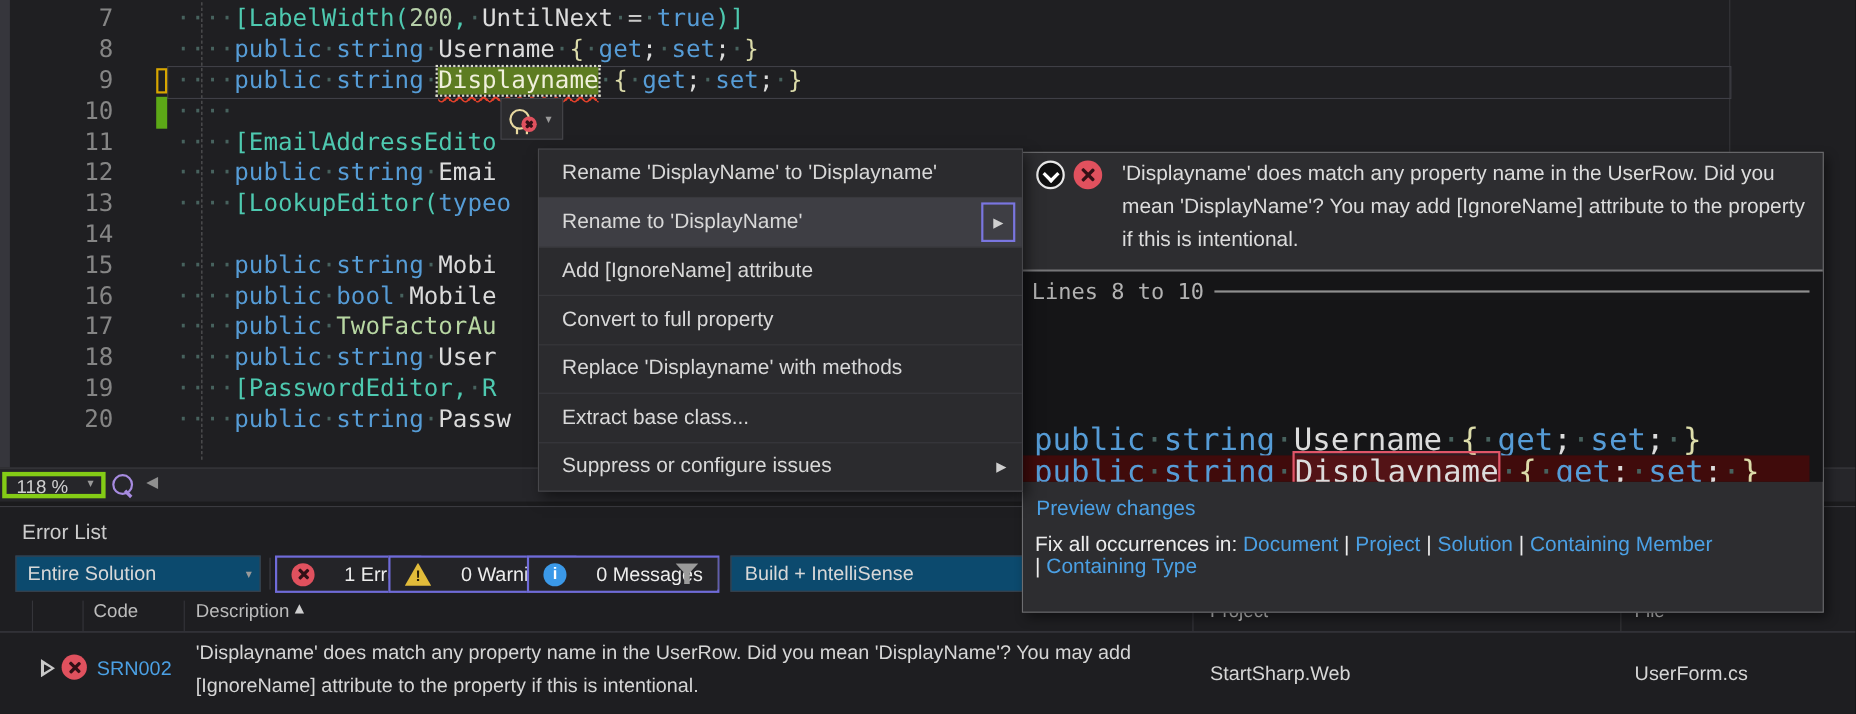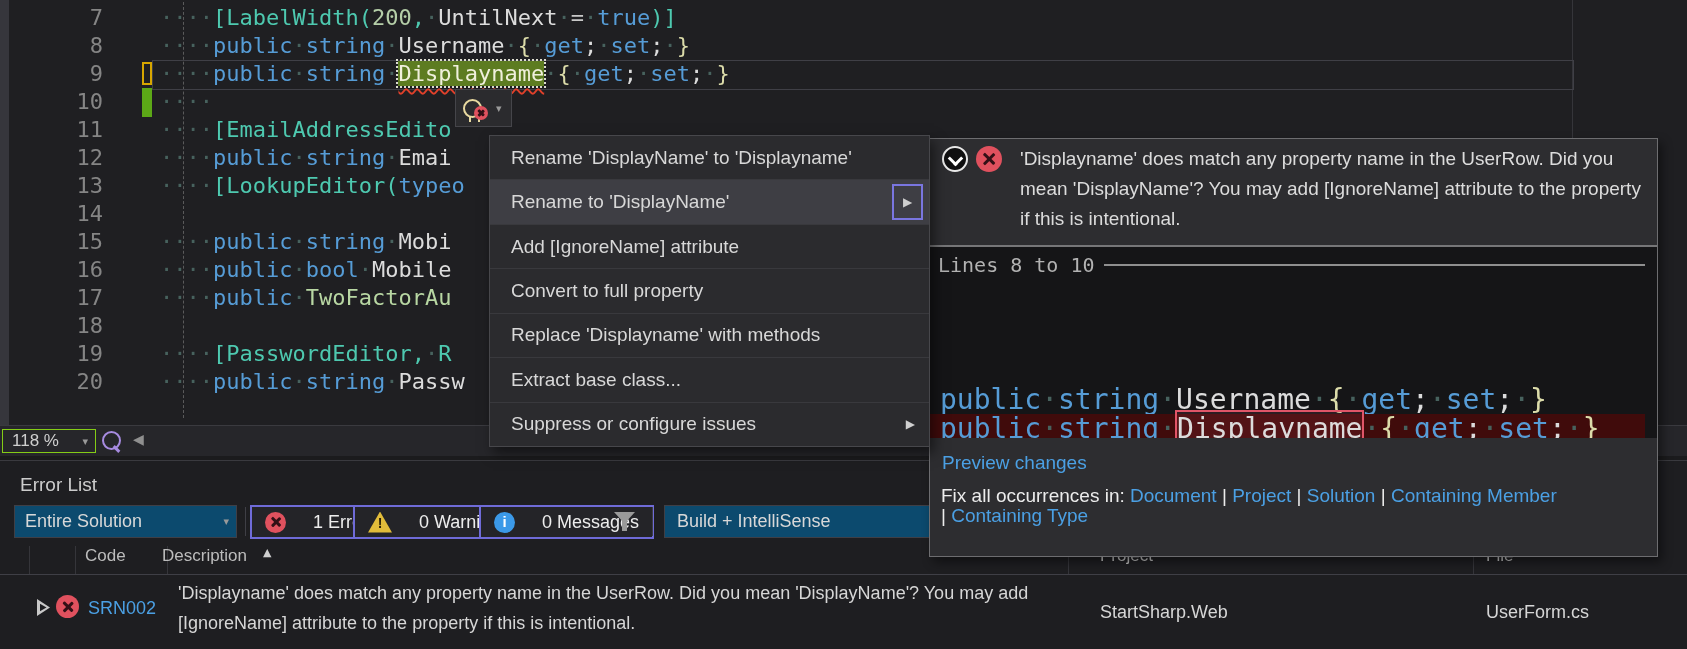--- a/index.html
+++ b/index.html
@@ -22,21 +22,21 @@
   .mark{position:absolute;left:142px;width:10px;}
   .mark-modified{border:2px solid #d7a600;height:23px;box-sizing:border-box;}
   .mark-saved{background:#5ca817;height:29px;}
   .rename-wrap{text-decoration:underline;text-decoration-style:wavy;text-decoration-color:#e0402a;
                text-decoration-thickness:2px;text-underline-offset:7px;}
   .rename-box{background:#5d7c21;outline:2px dotted #dcdcd0;}
   .rename-box .c-pl{color:#f0f0dc}
 
   
   #zoom-row{position:absolute;left:0;top:425px;width:1687px;height:31px;background:#26262a;border-top:1px solid #3a3a3f;box-sizing:border-box;}
-  #zoom-box{position:absolute;left:2px;top:3px;width:94px;height:24px;border:1px solid #84cc16;display:flex;align-items:center;box-sizing:border-box;}
+  #zoom-box{position:absolute;left:2px;top:3px;width:94px;height:24px;border:4px solid #84cc16;display:flex;align-items:flex-start;box-sizing:border-box;}
   #zoom-label{flex:1;padding-left:9px;font-size:17px;color:#cfcfcf;}
   .caret-down{color:#9a9a9a;font-size:11px;padding-right:7px;font-family:"DejaVu Sans",sans-serif;}
   #health-icon{position:absolute;left:102px;top:5px;width:15px;height:15px;border:2.5px solid #a78be0;border-radius:50%;}
   #health-icon::after{content:"";position:absolute;left:11px;top:12px;width:3px;height:8px;background:#a78be0;transform:rotate(-45deg);}
   #hscroll-left{position:absolute;left:133px;top:5px;font-size:14px;color:#8f8f8f;font-family:"DejaVu Sans",sans-serif;}
 
   
   #error-list{position:absolute;left:0;top:460px;width:1687px;height:189px;background:#1e1e21;border-top:1px solid #3a3a3f;box-sizing:border-box;}
   #el-title{position:absolute;left:20px;top:13px;font-size:19px;color:#cccccc;}
   .dd{position:absolute;height:33px;background:#0c4a6e;border:1px solid #3f3f46;box-sizing:border-box;
@@ -134,21 +134,21 @@
         <div class="code-line" style="top: 32px;"><span class="line-num">8</span><span class="code-text"><span class="ws">····</span><span class="c-kw">public</span><span class="ws">·</span><span class="c-kw">string</span><span class="ws">·</span><span class="c-pl">Username</span><span class="ws">·</span><span class="c-br">{</span><span class="ws">·</span><span class="c-kw">get</span><span class="c-pl">;</span><span class="ws">·</span><span class="c-kw">set</span><span class="c-pl">;</span><span class="ws">·</span><span class="c-br">}</span></span></div>
         <div class="code-line" style="top: 60px;"><span class="line-num">9</span><span class="code-text"><span class="ws">····</span><span class="c-kw">public</span><span class="ws">·</span><span class="c-kw">string</span><span class="ws">·</span><span class="rename-wrap"><span class="rename-box"><span class="c-pl">Displayname</span></span></span><span class="ws">·</span><span class="c-br">{</span><span class="ws">·</span><span class="c-kw">get</span><span class="c-pl">;</span><span class="ws">·</span><span class="c-kw">set</span><span class="c-pl">;</span><span class="ws">·</span><span class="c-br">}</span></span></div>
         <div class="code-line" style="top: 88px;"><span class="line-num">10</span><span class="code-text"><span class="ws">····</span></span></div>
         <div class="code-line" style="top: 116px;"><span class="line-num">11</span><span class="code-text"><span class="ws">····</span><span class="c-ty">[EmailAddressEdito</span></span></div>
         <div class="code-line" style="top: 144px;"><span class="line-num">12</span><span class="code-text"><span class="ws">····</span><span class="c-kw">public</span><span class="ws">·</span><span class="c-kw">string</span><span class="ws">·</span><span class="c-pl">Emai</span></span></div>
         <div class="code-line" style="top: 172px;"><span class="line-num">13</span><span class="code-text"><span class="ws">····</span><span class="c-ty">[LookupEditor(</span><span class="c-kw">typeo</span></span></div>
         <div class="code-line" style="top: 200px;"><span class="line-num">14</span></div>
         <div class="code-line" style="top: 228px;"><span class="line-num">15</span><span class="code-text"><span class="ws">····</span><span class="c-kw">public</span><span class="ws">·</span><span class="c-kw">string</span><span class="ws">·</span><span class="c-pl">Mobi</span></span></div>
         <div class="code-line" style="top: 256px;"><span class="line-num">16</span><span class="code-text"><span class="ws">····</span><span class="c-kw">public</span><span class="ws">·</span><span class="c-kw">bool</span><span class="ws">·</span><span class="c-pl">Mobile</span></span></div>
         <div class="code-line" style="top: 284px;"><span class="line-num">17</span><span class="code-text"><span class="ws">····</span><span class="c-kw">public</span><span class="ws">·</span><span class="c-en">TwoFactorAu</span></span></div>
-        <div class="code-line" style="top: 312px;"><span class="line-num">18</span></div>
+        <div class="code-line" style="top: 312px;"><span class="line-num">18</span><span class="code-text"><span class="ws">····</span><span class="c-kw">public</span><span class="ws">·</span><span class="c-kw">string</span><span class="ws">·</span><span class="c-pl">User</span></span></div>
         <div class="code-line" style="top: 340px;"><span class="line-num">19</span><span class="code-text"><span class="ws">····</span><span class="c-ty">[PasswordEditor,</span><span class="ws">·</span><span class="c-ty">R</span></span></div>
         <div class="code-line" style="top: 368px;"><span class="line-num">20</span><span class="code-text"><span class="ws">····</span><span class="c-kw">public</span><span class="ws">·</span><span class="c-kw">string</span><span class="ws">·</span><span class="c-pl">Passw</span></span></div>
       </div>
     <div id="change-marks">
         <div class="mark mark-modified" style="top: 62px;"></div>
         <div class="mark mark-saved" style="top: 88px;"></div>
       </div>
   </div>
 
   <div id="zoom-row">
@@ -188,21 +188,21 @@
     <div id="build-dd" class="dd">
       <span class="lbl">Build + IntelliSense</span>
     </div>
 
     <div id="el-header">
       <div class="hcell" style="left:0;width:30px"></div>
       <div class="hcell" style="left:30px;width:46px"></div>
       <div class="hcell" style="left:76px;width:92px;padding-left:9px">
         <span>Code</span>
       </div>
-      <div class="hcell" style="left:152px;width:917px;padding-left:10px;gap:16px">
+      <div class="hcell" style="left:168px;width:917px;padding-left:10px;gap:5px">
         <span>Description</span>
         <span style="font-size:11px;color:#cfcfcf;font-family:'DejaVu Sans',sans-serif">▲</span>
       </div>
       <div class="hcell" style="left:1085px;width:389px;padding-left:15px">
         <span>Project</span>
       </div>
       <div class="hcell" style="left:1474px;width:213px;padding-left:12px;border-right:none">
         <span>File</span>
       </div>
     </div>

